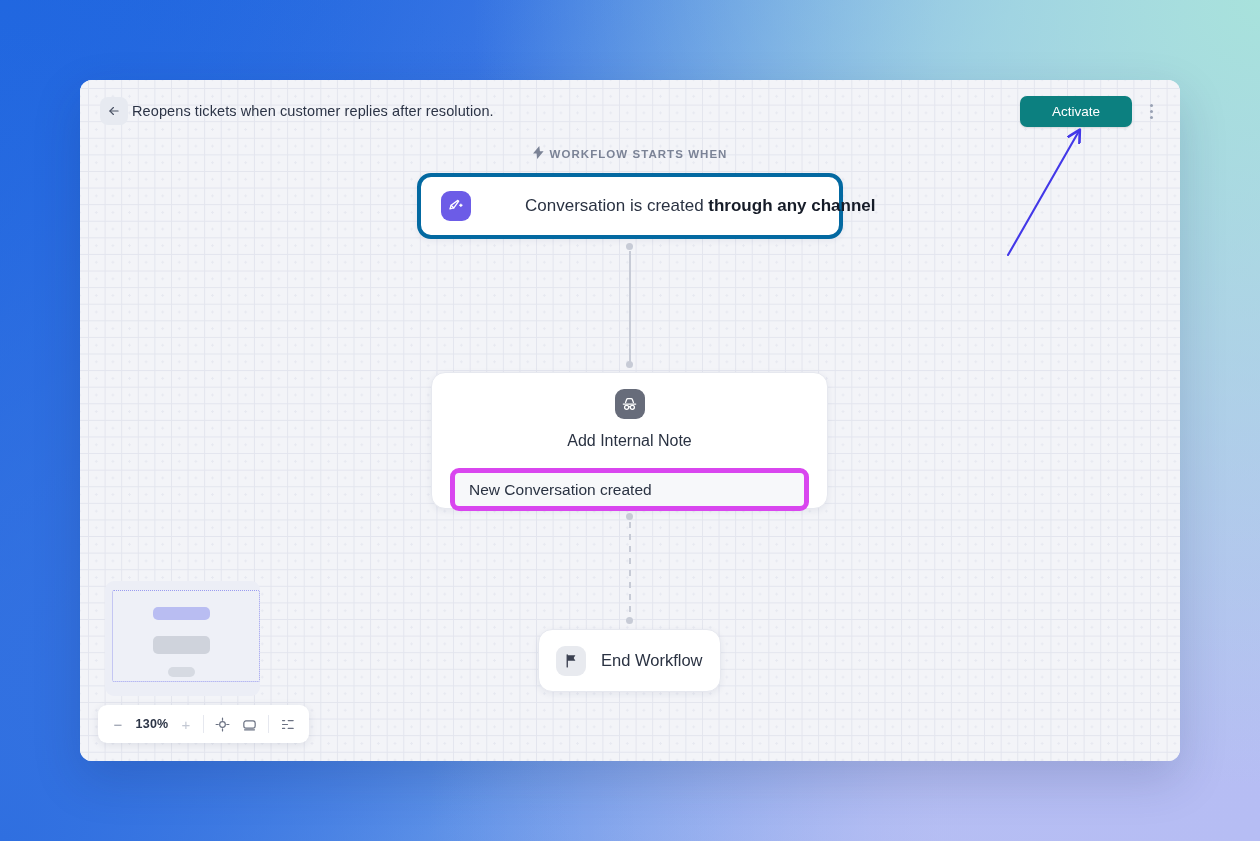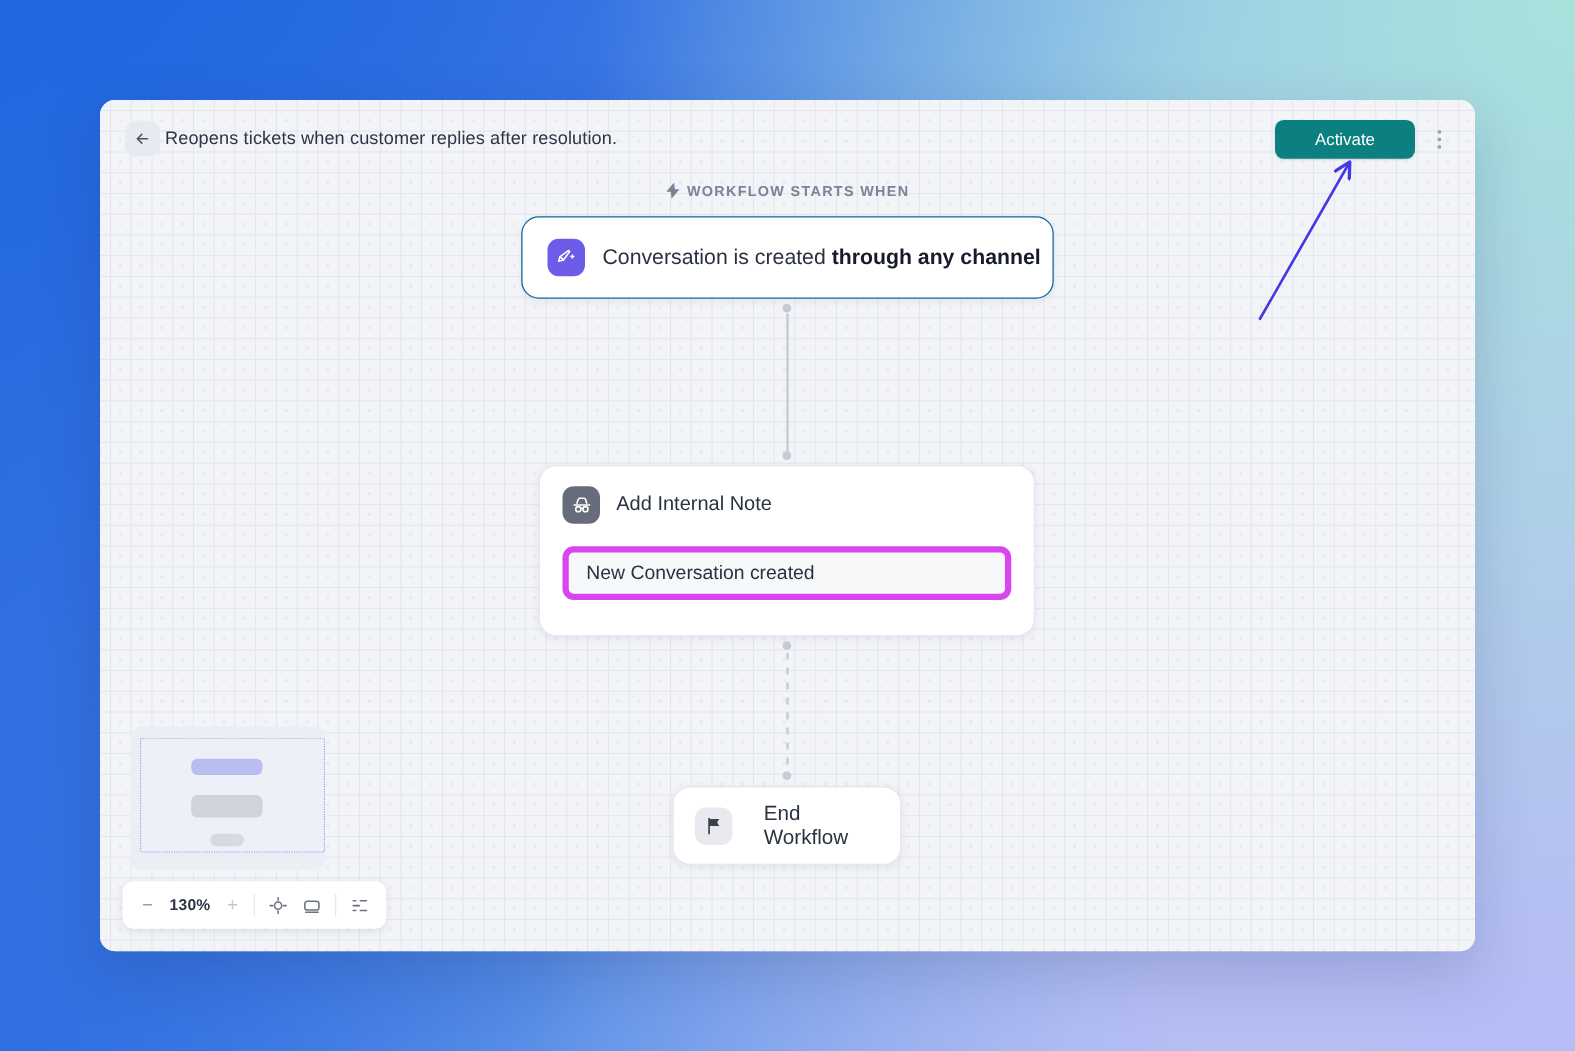--- a/index.html
+++ b/index.html
@@ -134,27 +134,28 @@
     letter-spacing: 1.05px;
     color: #7b8396;
   }
   .starts-when .bolt { display: block; }
 
   .node-trigger {
     position: absolute;
     left: 337px; top: 93px;
     width: 426px; height: 66px;
     background: #ffffff;
-    border: 1px solid #0369a1;
+    border: 4px solid #0369a1;
     border-radius: 14px;
     display: flex;
     align-items: center;
     padding: 0 20px;
     box-shadow: 0 2px 6px rgba(30,40,80,.06);
     cursor: pointer;
+    gap: 40px;
   }
   .icon-sq {
     width: 30px; height: 30px;
     border-radius: 9px;
     display: flex; align-items: center; justify-content: center;
     flex: 0 0 auto;
   }
   .icon-sq.purple { background: #6c5ce7; }
   .icon-sq.dark   { background: #676c7a; }
   .icon-sq.grey   { background: #e8eaef; }
@@ -195,21 +196,21 @@
     left: 351px; top: 292px;
     width: 397px; height: 137px;
     background: #ffffff;
     border: 1px solid #e6e8ef;
     border-radius: 14px;
     padding: 16px 18px;
     box-shadow: 0 2px 7px rgba(30,40,80,.07);
     cursor: pointer;
   }
   .node-action-head {
-    display: flex; align-items: center; gap: 13px;
+    display: flex; align-items: center; gap: 13px; flex-direction: column;
   }
   .node-action-title {
     font-size: 16px;
     color: #2a3242;
   }
   .note-field {
     margin-top: 18px;
     height: 43px;
     background: #f7f8fa;
     border: 5px solid #d946ef;
@@ -225,21 +226,21 @@
   .node-end {
     position: absolute;
     left: 458px; top: 549px;
     width: 183px; height: 63px;
     background: #ffffff;
     border: 1px solid #e6e8ef;
     border-radius: 14px;
     display: flex;
     align-items: center;
     padding: 0 17px;
-    gap: 25px;
+    gap: 15px;
     box-shadow: 0 2px 7px rgba(30,40,80,.07);
     cursor: pointer;
   }
   .node-end-title { font-size: 16.5px; color: #2a3242; }
 
   
   .minimap {
     position: absolute;
     left: 25px; bottom: 65px;
     width: 155px; height: 115px;

